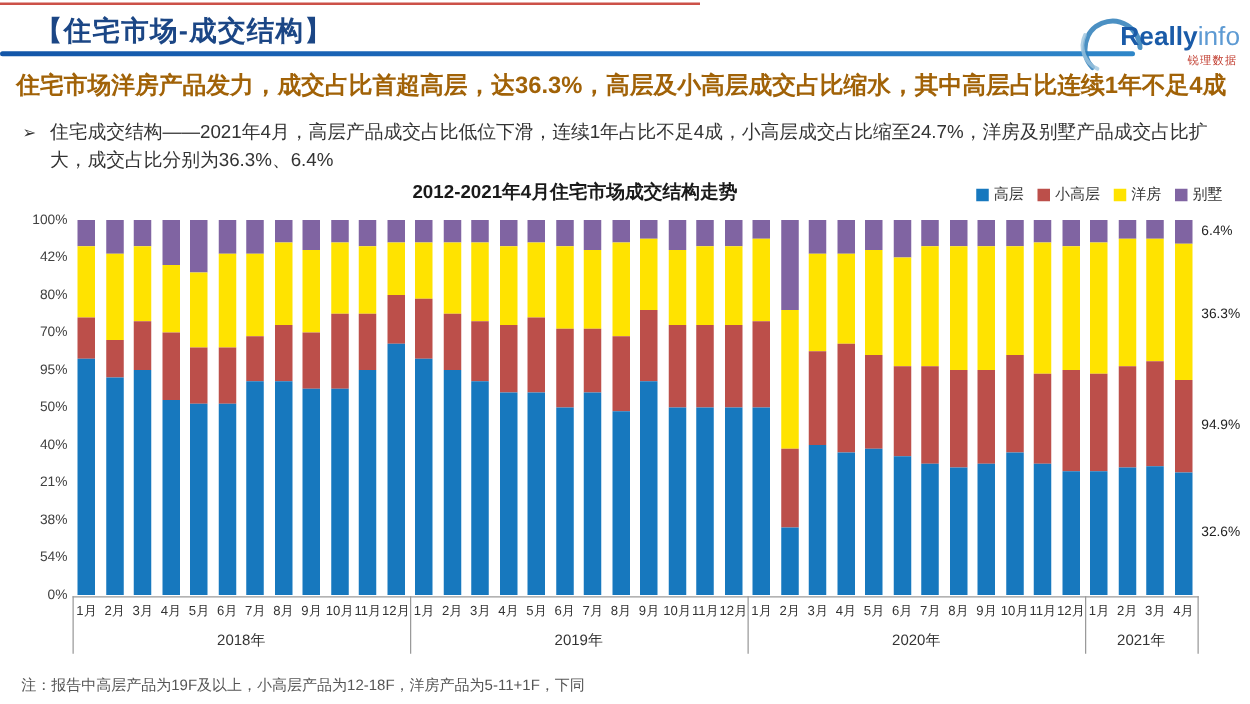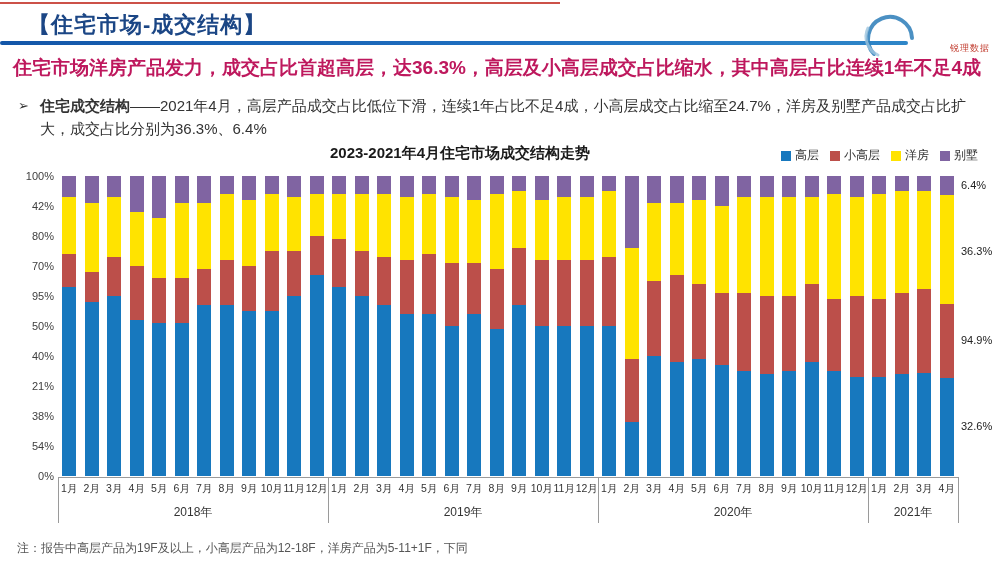--- a/index.html
+++ b/index.html
@@ -23,26 +23,26 @@
     border-radius:2px;
   }
   .logo { position:absolute; top:10px; right:8px; width:126px; height:48px; }
   .logo-swoosh { position:absolute; left:-6px; top:-2px; }
   .logo-text { position:absolute; right:0; top:8px; font-size:21px; white-space:nowrap; }
   .logo-really { font-weight:bold; color:#1a5ba8; }
   .logo-info { color:#5d9ad3; }
   .logo-sub { position:absolute; right:2px; top:32px; font-size:9px; color:#c0392b; letter-spacing:1px; }
   .headline {
     position:absolute; top:55px; left:13px; width:985px;
-    font-size:19px; font-weight:bold; color:#be185d; white-space:nowrap;
+    font-size:19px; font-weight:bold; color:#a16207; white-space:nowrap;
   }
   .bullet { position:absolute; top:94px; left:18px; width:960px; font-size:15px; line-height:23px; color:#333; }
   .bullet-marker { position:absolute; left:0; top:0; font-size:13px; color:#333; }
   .bullet-body { display:block; padding-left:22px; }
-  .bullet-bold { font-weight:bold;text-align:center; }
+  .bullet-bold { font-weight:normal;text-align:center; }
   .chart-title {
     position:absolute; top:144px; left:60px; width:800px;
     text-align:center; font-size:15px; font-weight:bold; color:#1a1a1a;
   }
   .legend { position:absolute; top:147px; right:22px; display:flex; gap:11px; align-items:center; }
   .legend-item { display:flex; align-items:center; gap:4px; font-size:12px; color:#333; white-space:nowrap; }
   .legend-swatch { width:10px; height:10px; display:inline-block; }
   .plot-area { position:absolute; left:58px; top:176px; width:900px; height:300px; }
   .bars { position:absolute; inset:0; display:flex; align-items:stretch; }
   .bar-slot { width:22.5px; height:100%; display:flex; flex-direction:column; justify-content:flex-end; align-items:center; }
@@ -63,31 +63,34 @@
 
 <div class="page-title">【住宅市场-成交结构】</div>
 
 <div class="blue-divider"></div>
 
 <div class="logo">
   <svg class="logo-swoosh" width="60" height="52" viewBox="0 0 60 52">
     <path d="M14 46 A 22 22 0 1 1 52 30" fill="none" stroke="#2b7db8" stroke-width="4" stroke-linecap="round" opacity="0.85"></path>
     <path d="M18 47 A 20 20 0 0 1 8 20" fill="none" stroke="#9cc4de" stroke-width="3" stroke-linecap="round" opacity="0.8"></path>
   </svg>
+  <div class="logo-text">
+    <span class="logo-really">Really</span><span class="logo-info">info</span>
+  </div>
   <div class="logo-sub">锐理数据</div>
 </div>
 
 <div class="headline">住宅市场洋房产品发力，成交占比首超高层，达36.3%，高层及小高层成交占比缩水，其中高层占比连续1年不足4成</div>
 
 <div class="bullet">
   <span class="bullet-marker">➢</span>
   <span class="bullet-body"><span class="bullet-bold">住宅成交结构</span><span>——2021年4月，高层产品成交占比低位下滑，连续1年占比不足4成，小高层成交占比缩至24.7%，洋房及别墅产品成交占比扩大，成交占比分别为36.3%、6.4%</span></span>
 </div>
 
-<div class="chart-title">2023-2021年4月住宅市场成交结构走势</div>
+<div class="chart-title">2012-2021年4月住宅市场成交结构走势</div>
 
 <div class="legend" id="legend">
     <span class="legend-item">
       <span class="legend-swatch" style="background: rgb(23, 120, 190);"></span>
       <span>高层</span>
     </span>
     <span class="legend-item">
       <span class="legend-swatch" style="background: rgb(188, 79, 74);"></span>
       <span>小高层</span>
     </span>

